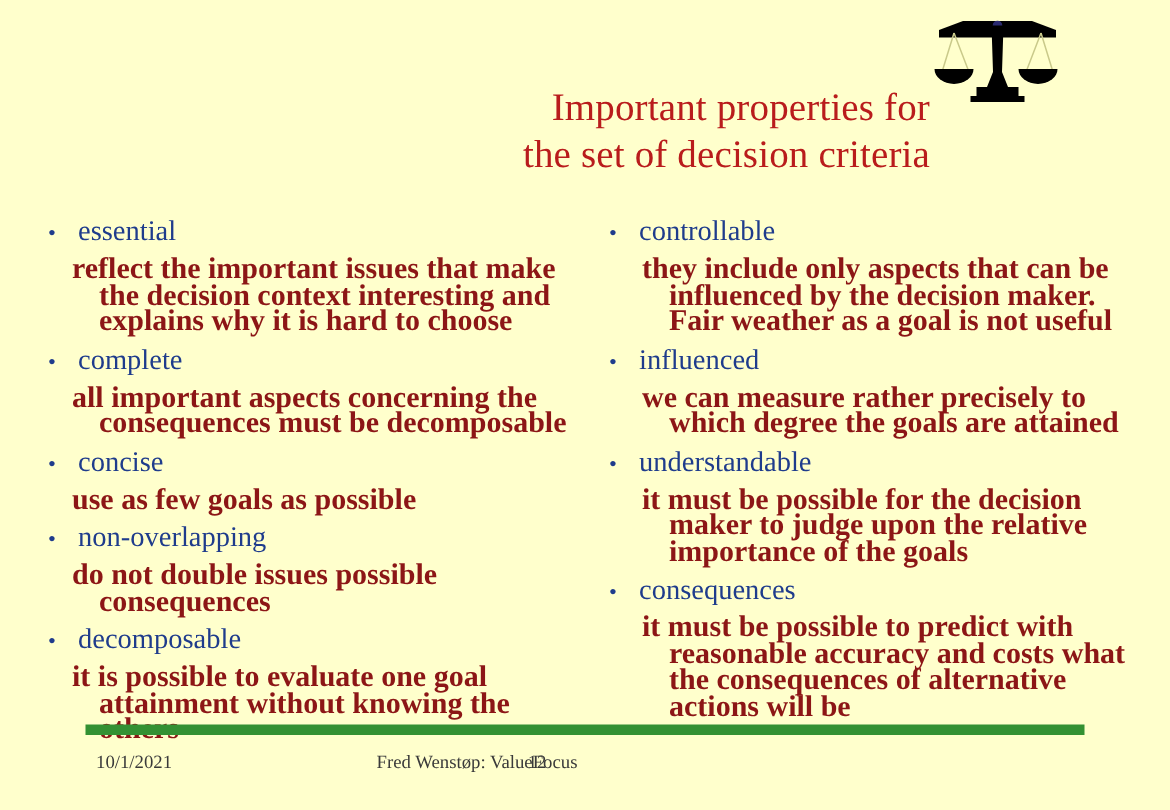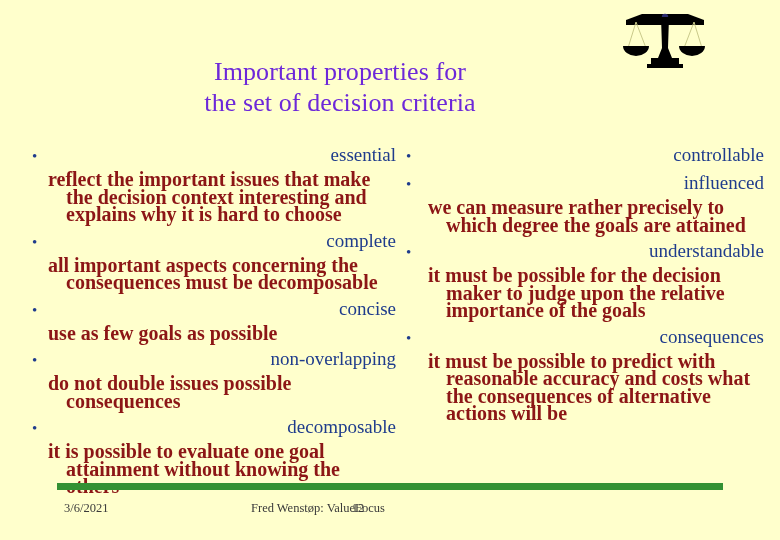--- a/index.html
+++ b/index.html
@@ -24,22 +24,22 @@
     width: 90px;
     height: 62px;
   }
 
   
   #slide-title {
     position: absolute;
     left: 60px;
     top: 56px;
     width: 560px;
-    text-align: center;
-    color: #6d28d9;
+    text-align: right;
+    color: #b91c1c;
     font-size: 26px;
     line-height: 31px;
     letter-spacing: 0.1px;
   }
   #slide-title .tline { display: block; white-space: nowrap; }
 
   
   .column {
     position: absolute;
     top: 142px;
@@ -58,21 +58,21 @@
   }
   .bullet-dot {
     flex: 0 0 auto;
     width: 20px;
     text-align: left;
     padding-left: 8px;
     font-size: 15px;
     line-height: 25px;
     color: #1f3c8c;
   }
-  .bullet-label { flex: 1 1 auto; text-align: right; }
+  .bullet-label { flex: 1 1 auto; }
 
   .bullet-sub {
     color: #8c1616;
     font-size: 20px;
     line-height: 17.5px;
     font-weight: bold;
     padding-left: 42px;
     text-indent: -18px;
     margin-top: 2px;
     margin-bottom: 4px;
@@ -175,20 +175,21 @@
 
 </div>
 
 <div id="column-right" class="column">
 
   <div class="bullet-block">
     <div class="bullet-head">
       <span class="bullet-dot">•</span>
       <span class="bullet-label">controllable</span>
     </div>
+    <div class="bullet-sub">they include only aspects that can be influenced by the decision maker. Fair weather as a goal is not useful</div>
   </div>
 
   <div class="bullet-block">
     <div class="bullet-head">
       <span class="bullet-dot">•</span>
       <span class="bullet-label">influenced</span>
     </div>
     <div class="bullet-sub">we can measure rather precisely to which degree the goals are attained</div>
   </div>
 
@@ -205,15 +206,15 @@
       <span class="bullet-dot">•</span>
       <span class="bullet-label">consequences</span>
     </div>
     <div class="bullet-sub">it must be possible to predict with reasonable accuracy and costs what the consequences of alternative actions will be</div>
   </div>
 
 </div>
 
 <div id="footer-rule"></div>
 
-<div id="footer-date" class="footer-text">3/6/2021</div>
+<div id="footer-date" class="footer-text">10/1/2021</div>
 <div id="footer-center" class="footer-text">Fred Wenstøp: ValueFocus</div>
 <div id="footer-page" class="footer-text">12</div>
 
 </body></html>

